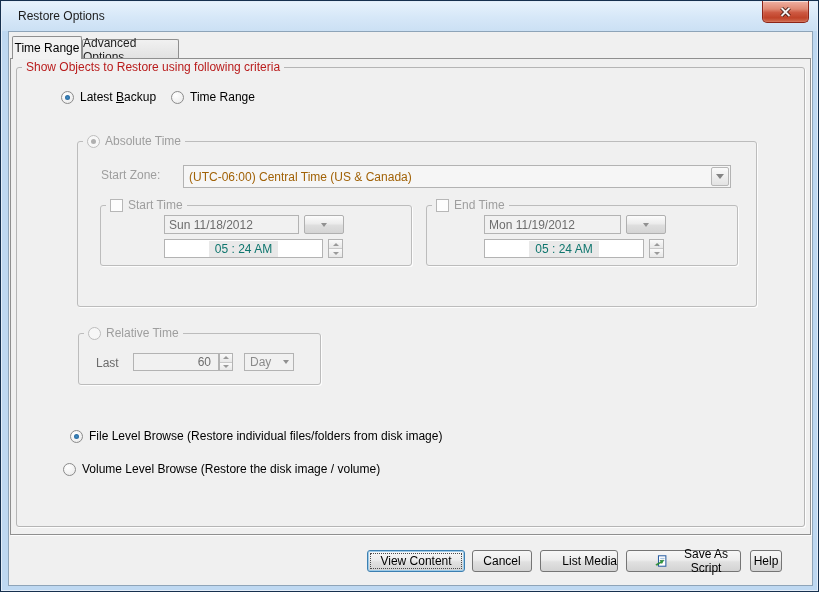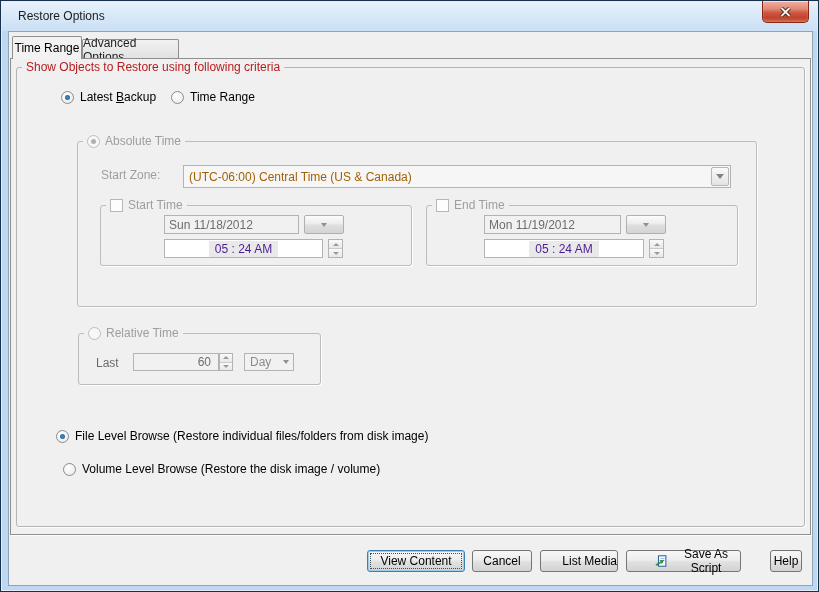--- a/index.html
+++ b/index.html
@@ -54,21 +54,21 @@
   .checkbox { display:inline-block; width:13px; height:13px; background:#fdfdfd;
     border:1px solid #b7b7b7; flex:none; }
 
   .abs { position:absolute; z-index:4; }
   .lbl { white-space:nowrap; line-height:14px; }
   .row { display:flex; align-items:center; gap:6px; }
 
   .field { background:#f1f1f1; border:1px solid #b3b3b3; color:#6d6d6d;
     display:flex; align-items:center; padding:0 4px; overflow:hidden; white-space:nowrap; }
   .field.white { background:#ffffff; justify-content:center; }
-  .hl { background:#e9e9e9; padding:1px 6px; color:#4c1d95; }
+  .hl { background:#e9e9e9; padding:1px 6px; color:#0f766e; }
 
   .dd-btn { border:1px solid #b0b0b0; border-radius:2px;
     background:linear-gradient(#fcfcfc,#ececec 45%,#dedede 55%,#d4d4d4);
     display:flex; align-items:center; justify-content:center; }
 
   .combo { border:1px solid #b3b3b3; background:#f6f6f6; display:flex; align-items:stretch; }
   .combo .val { flex:1; display:flex; align-items:center; padding-left:5px;
     color:#a16207; white-space:nowrap; overflow:hidden; }
   .combo .arrow { width:18px; margin:1px; border:1px solid #b7b7b7; border-radius:2px;
     background:linear-gradient(#fafafa,#e3e3e3); display:flex; align-items:center; justify-content:center; }
@@ -224,21 +224,21 @@
         <span class="tri-dn-xs"></span>
       </span>
   </div>
   <div class="abs combo" style="left:243px; top:352px; width:50px; height:18px; background:#f1f1f1;">
     <span class="val" style="color:#8b8b8b;">Day</span>
     <span style="display:flex;align-items:center;padding-right:4px;">
         <span class="tri-dn-s"></span>
       </span>
   </div>
 
-  <div class="abs row" style="left:55px; top:428px;">
+  <div class="abs row" style="left:69px; top:428px;">
     <span class="radio">
         <span class="dot"></span>
       </span>
     <span class="lbl">File Level Browse (Restore individual files/folders from disk image)</span>
   </div>
   <div class="abs row" style="left:62px; top:461px;">
     <span class="radio"></span>
     <span class="lbl">Volume Level Browse (Restore the disk image / volume)</span>
   </div>
 
@@ -253,17 +253,17 @@
   </button>
   <button class="push-btn" style="left:625px; width:115px;padding-left:28px;">
     <svg width="14" height="14" viewBox="0 0 14 14">
       <rect x="4" y="1" width="8.5" height="12" fill="#ffffff" stroke="#2b5fa3" stroke-width="1.2"></rect>
       <line x1="6" y1="4" x2="11" y2="4" stroke="#8fb3d9" stroke-width="1"></line>
       <line x1="6" y1="6.5" x2="11" y2="6.5" stroke="#8fb3d9" stroke-width="1"></line>
       <path d="M1 11 L7 7.5 L5.5 6.5 L10 6 L8 10 L7 9 L2 12.2 Z" fill="#2e9e3a" stroke="#1a6b22" stroke-width="0.5"></path>
     </svg>
     <span>Save As Script</span>
   </button>
-  <button class="push-btn" style="left:749px; width:32px;margin-left:20px;">
+  <button class="push-btn" style="left:749px; width:32px;">
     <span>Help</span>
   </button>
 
 </div>
 
 </body></html>

